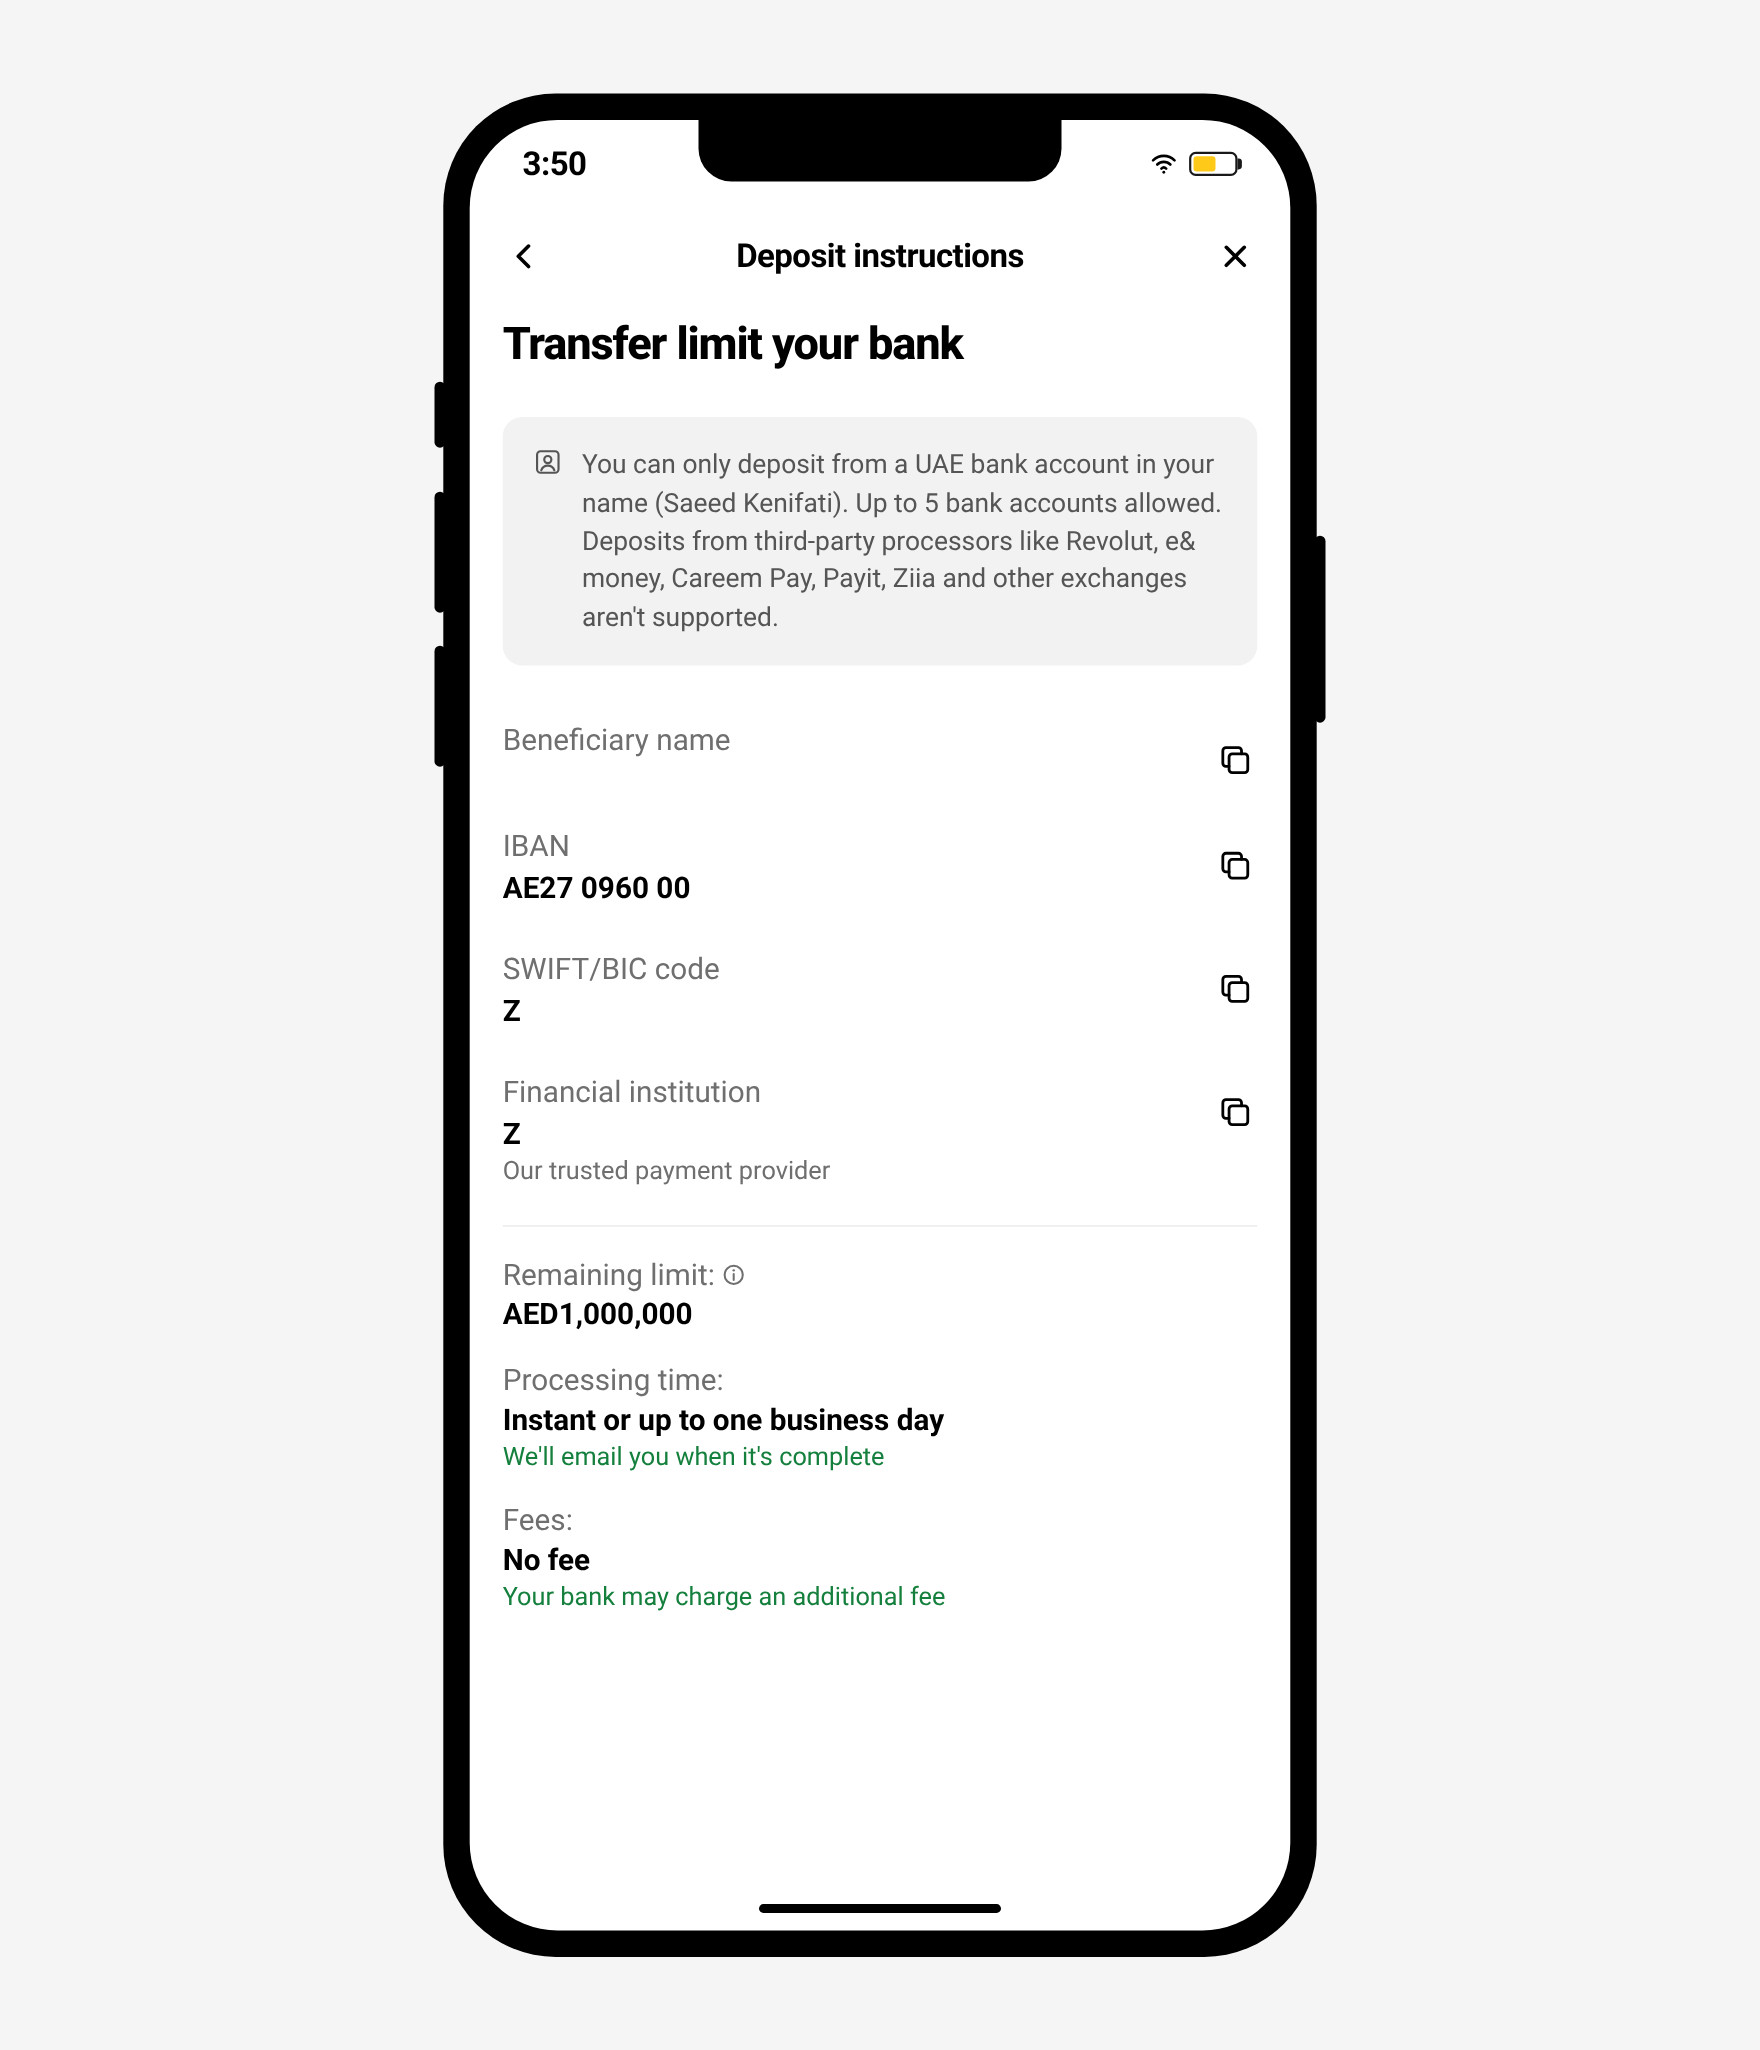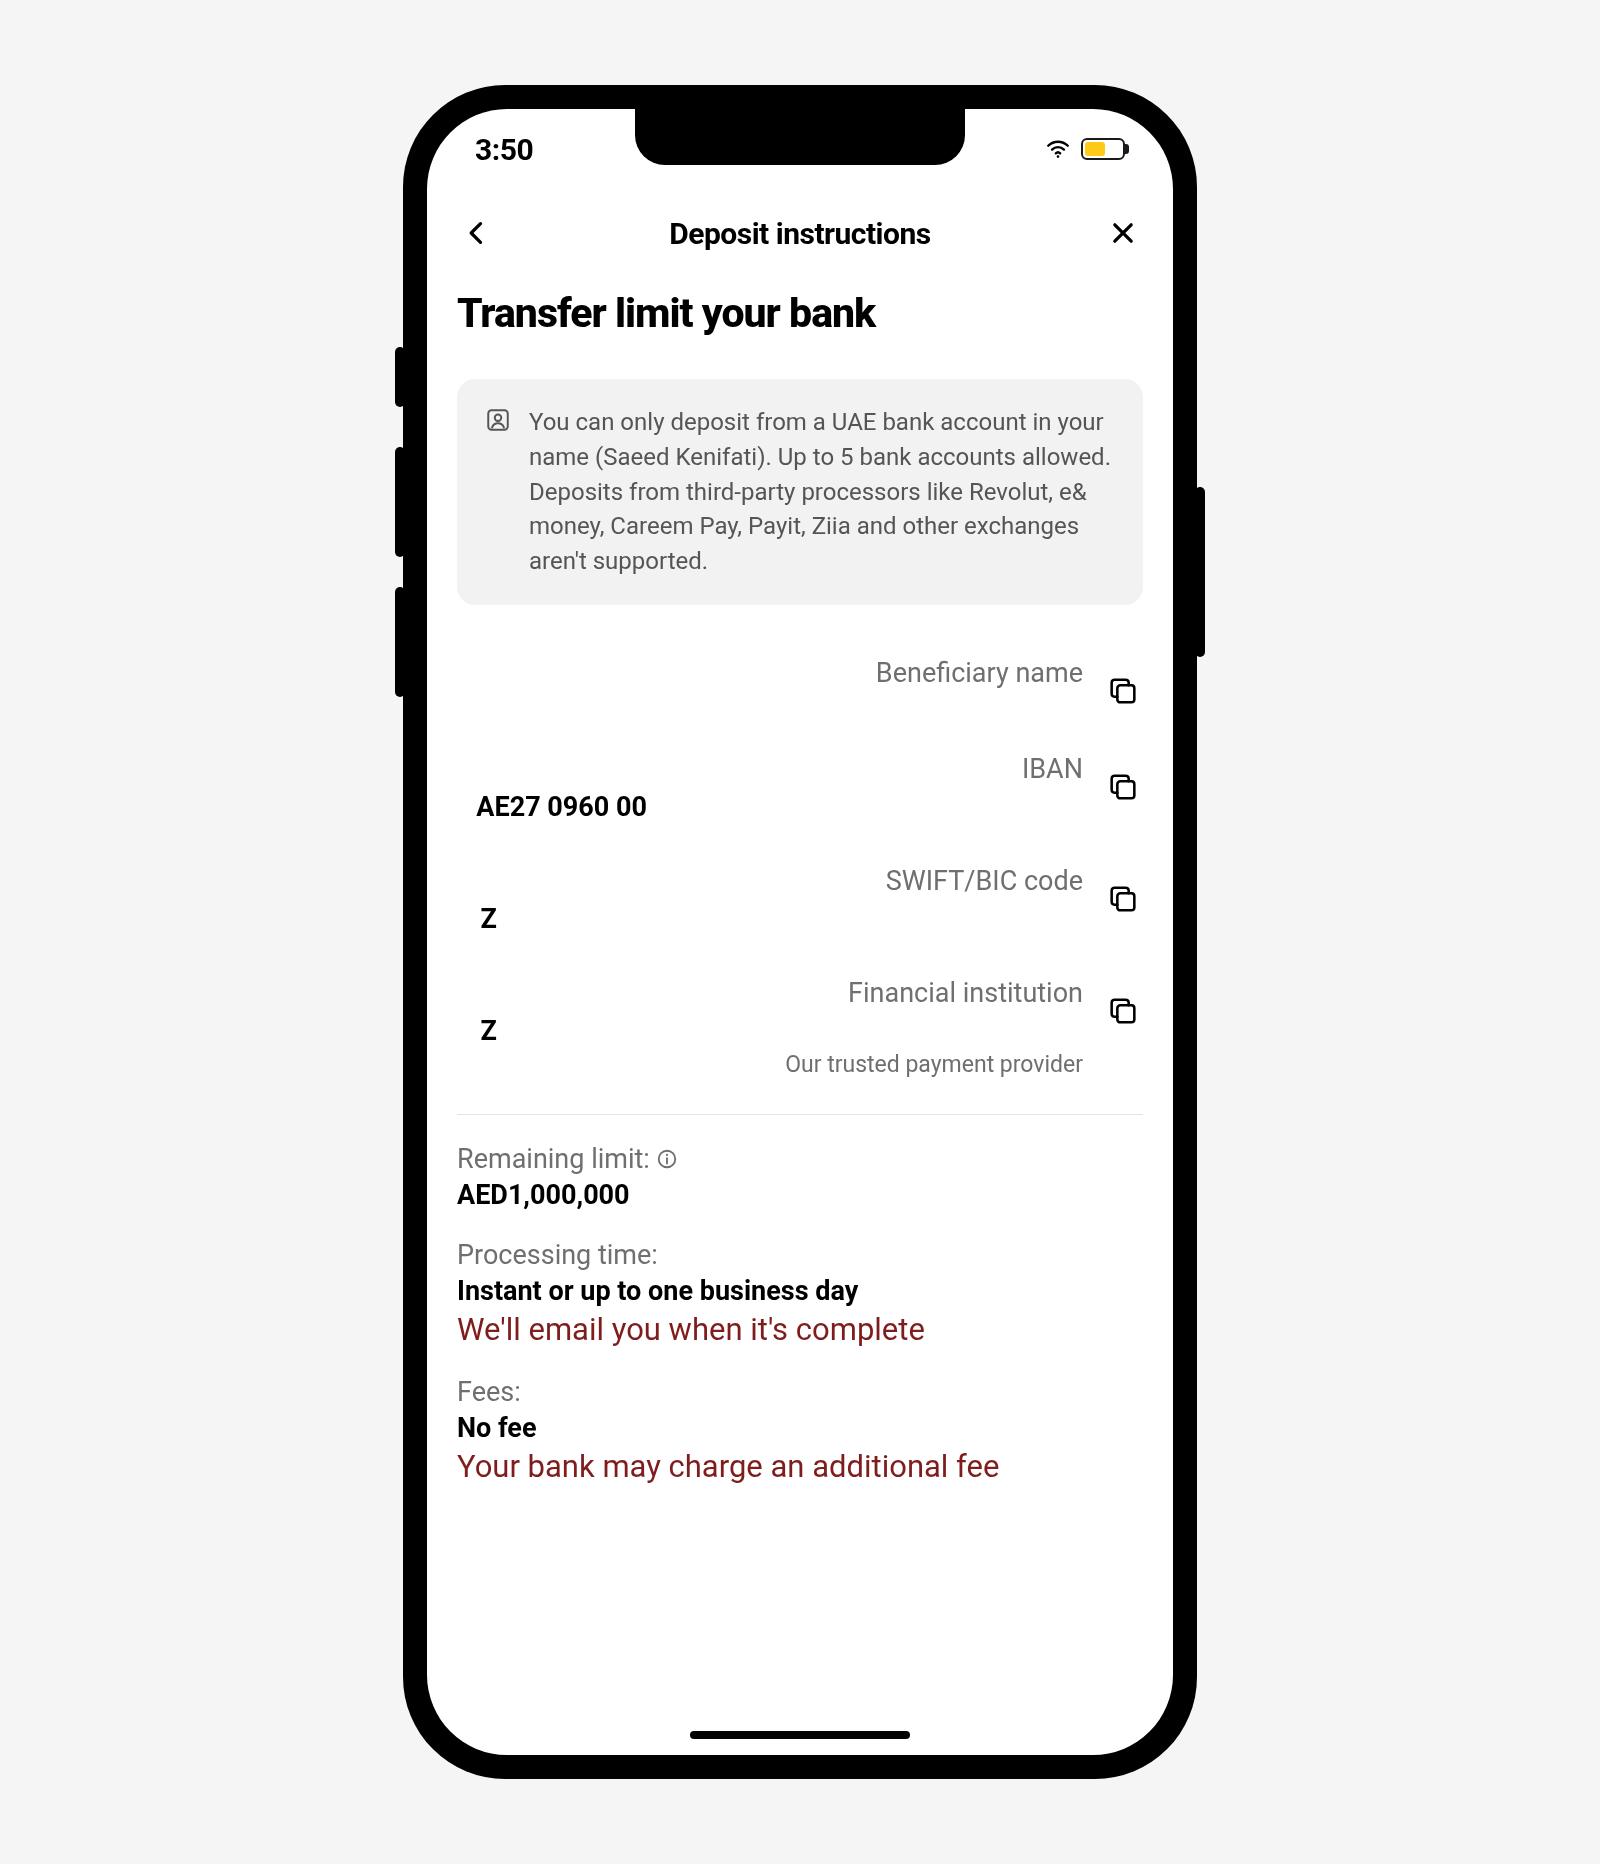--- a/index.html
+++ b/index.html
@@ -175,22 +175,20 @@
       font-size: 24px;
       line-height: 1.45;
       color: #555;
     }
 
     .field-row {
       display: flex;
       align-items: flex-start;
       justify-content: space-between;
       padding: 16px 0 26px 0;
-      gap: 20px;
-      text-align: right;
     }
     .field-info { flex: 1; min-width: 0; }
     .field-label {
       font-size: 27px;
       color: #6f6f6f;
       margin-bottom: 6px;
     }
     .field-value {
       font-size: 27px;
       font-weight: 700;
@@ -229,22 +227,22 @@
       align-items: center;
       gap: 6px;
     }
     .info-icon svg { width: 22px; height: 22px; display: block; }
     .info-value {
       font-size: 27px;
       font-weight: 700;
       margin-top: 4px;
     }
     .info-sub {
-      font-size: 31px;
-      color: #7f1d1d;
+      font-size: 23px;
+      color: #15803d;
       margin-top: 4px;
     }
 
     
     .home-indicator {
       position: absolute;
       bottom: 16px;
       left: 50%;
       transform: translateX(-50%);
       width: 220px;

